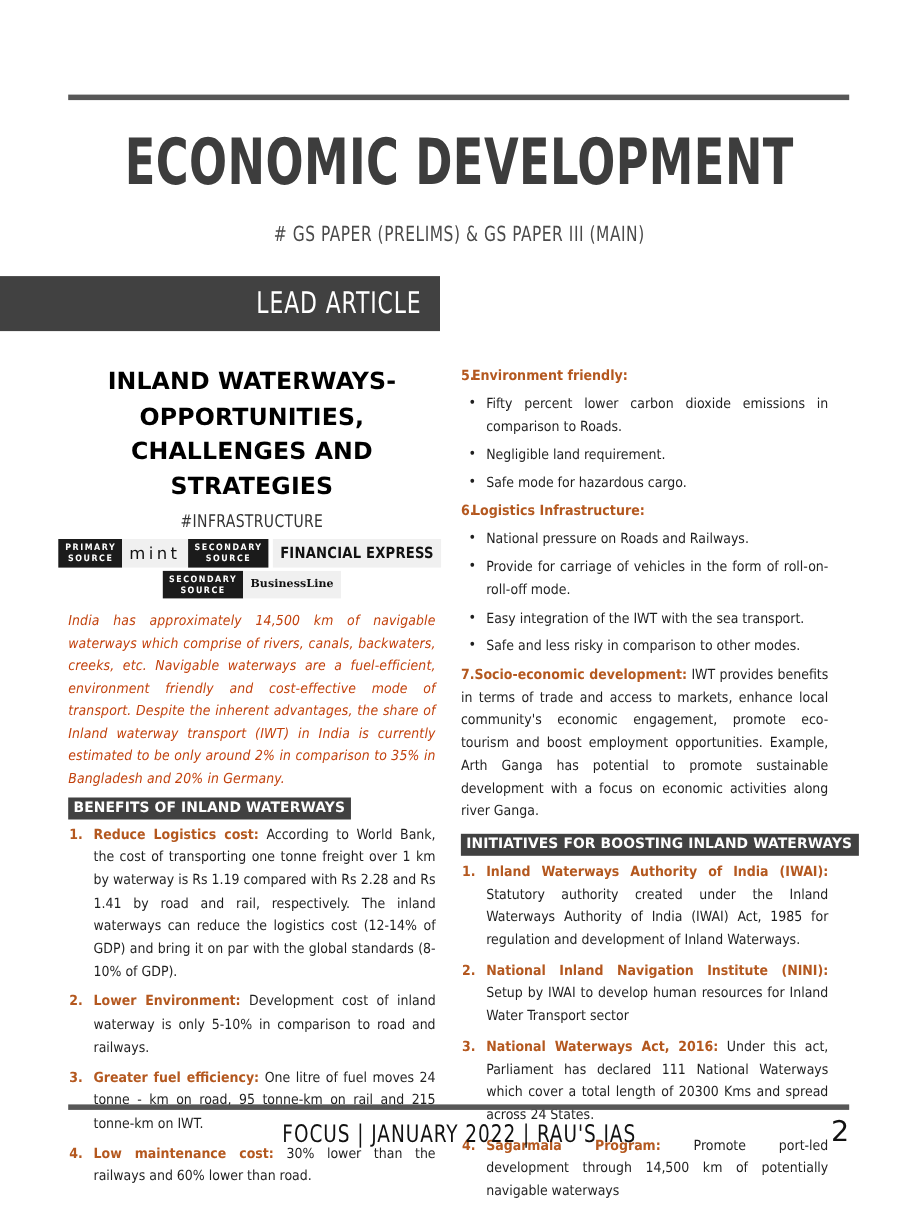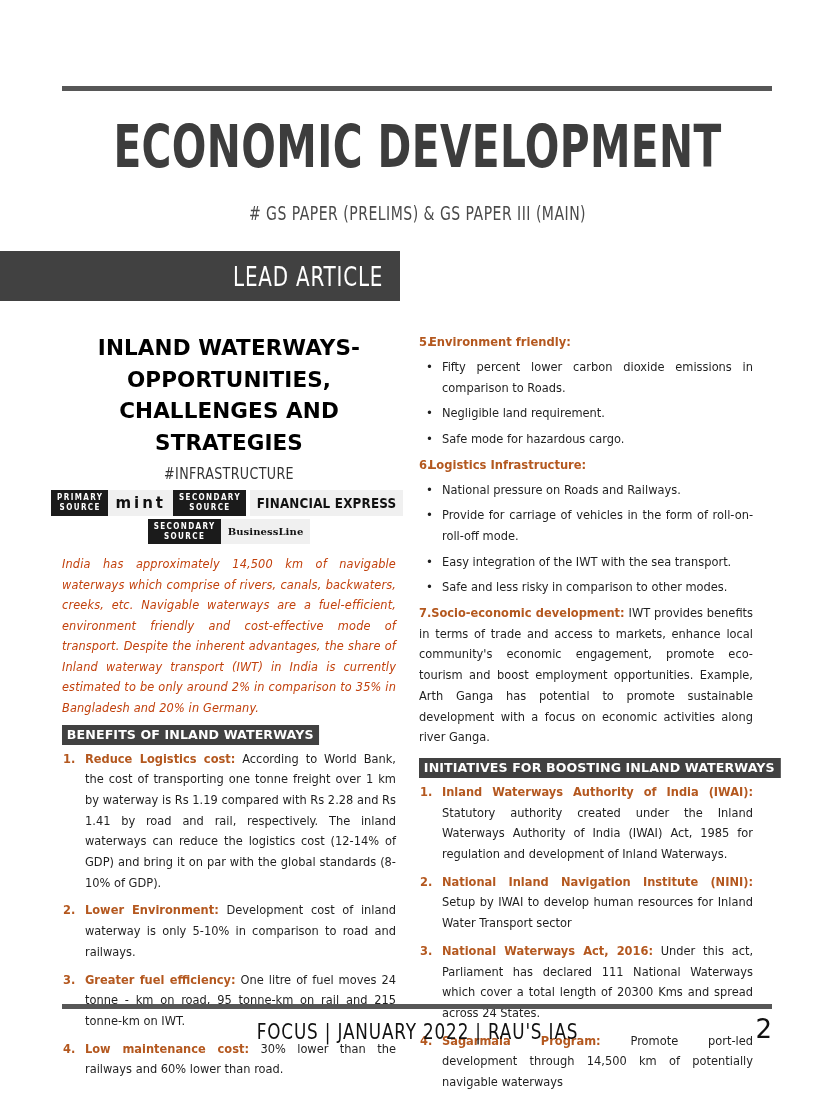--- a/index.html
+++ b/index.html
@@ -150,21 +150,21 @@
     background: #f0f0f0;
     color: #111111;
     display: flex;
     align-items: center;
     justify-content: center;
     padding: 0 7px;
     white-space: nowrap;
   }
   .badge-name.mint {
     font-family: "DejaVu Sans", "Liberation Sans", sans-serif;
-    font-weight: 700;
+    font-weight: 400;
     font-size: 15px;
     letter-spacing: 3px;
   }
   .badge-name.fe {
     font-family: "DejaVu Sans Condensed", "Liberation Sans Narrow", "Liberation Sans", sans-serif;
     font-weight: 700;
     font-size: 14px;
     letter-spacing: 0.2px;
     transform: scaleX(0.95);
   }

